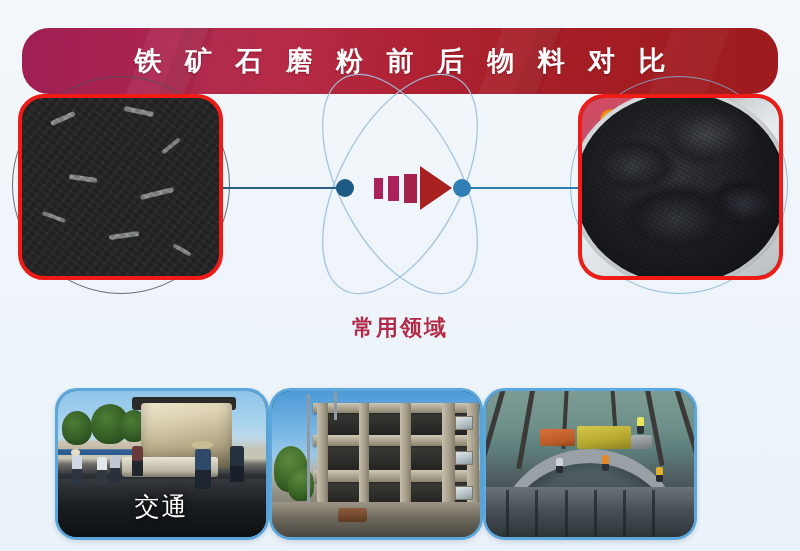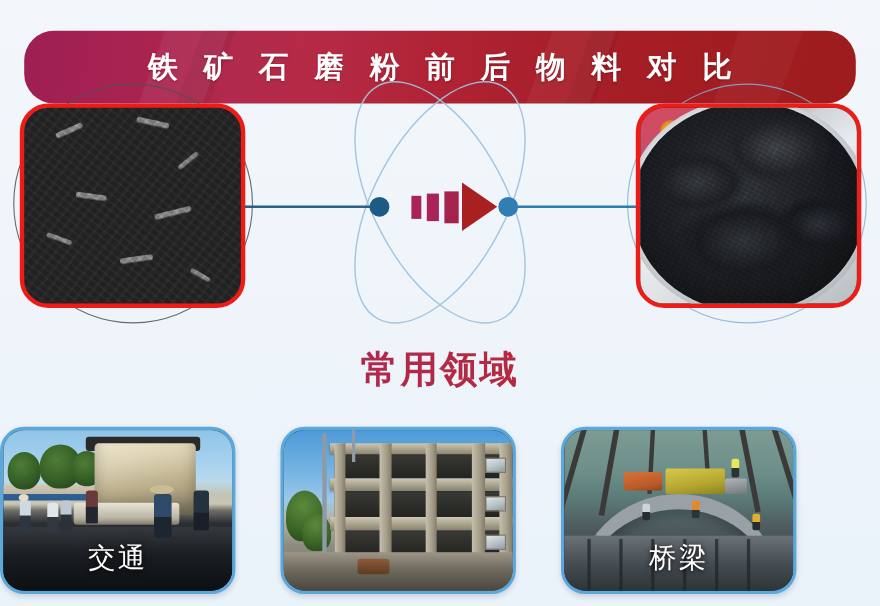--- a/index.html
+++ b/index.html
@@ -154,34 +154,34 @@
     border-radius:50%;
   }
 
   
   .connector { position:absolute; left:0; top:0; width:800px; height:252px; }
 
   
   .section-title {
     position:absolute; left:0; top:313px; width:800px;
     text-align:center;
-    font-size: 34px; font-weight: bold;
+    font-size: 22px; font-weight: bold;
     letter-spacing: 2px;
     background: linear-gradient(90deg, #a3246b 0%, #ae2656 28%, #b32a44 55%, #b3242c 78%, #a81f20 100%);
     -webkit-background-clip: text;
     background-clip: text;
     color: transparent;
     -webkit-text-fill-color: transparent;
     font-family: "DejaVu Sans", "Liberation Sans", sans-serif;
   }
 
   
   .cards {
     position:absolute; left:0; top:388px; width:751px; height:163px;
-    display:flex; gap:41px;
+    display:flex; justify-content:center; 
   }
   .card {
     position:relative;
     width:214px; height:152px;
     border: 3px solid #5ca8dc;
     border-radius: 22px;
     overflow:hidden;
     background:#20303f;
     box-shadow: 0 2px 5px rgba(40,70,100,.18);
   }
@@ -398,17 +398,16 @@
           <div class="g-box" style="left:44%; top:24%; width:26%; height:16%;"></div>
           <div class="g-box orange" style="left:26%; top:26%; width:17%; height:12%;"></div>
           <div class="g-box" style="left:70%; top:30%; width:10%; height:10%; background:linear-gradient(170deg,#aeb4b8,#74797d);"></div>
 
           <div class="g-worker" style="left:73%; top:18%; width:7px; height:17px; background:linear-gradient(180deg,#e8e55f 0%,#e8e55f 50%,#2b3238 51%,#2b3238 100%);"></div>
           <div class="g-worker" style="left:56%; top:44%; width:7px; height:16px; background:linear-gradient(180deg,#e08a2c 0%,#e08a2c 55%,#2b3238 56%,#2b3238 100%);"></div>
           <div class="g-worker" style="left:34%; top:46%; width:7px; height:15px; background:linear-gradient(180deg,#cfd4d8 0%,#cfd4d8 50%,#262c32 51%,#262c32 100%);"></div>
           <div class="g-worker" style="left:82%; top:52%; width:7px; height:15px; background:linear-gradient(180deg,#e0b02c 0%,#e0b02c 52%,#262c32 53%,#262c32 100%);"></div>
         </div>
       </div>
-      <div class="card-label">桥梁</div>
     </div>
 
   </div>
 </div>
 
 </body></html>

